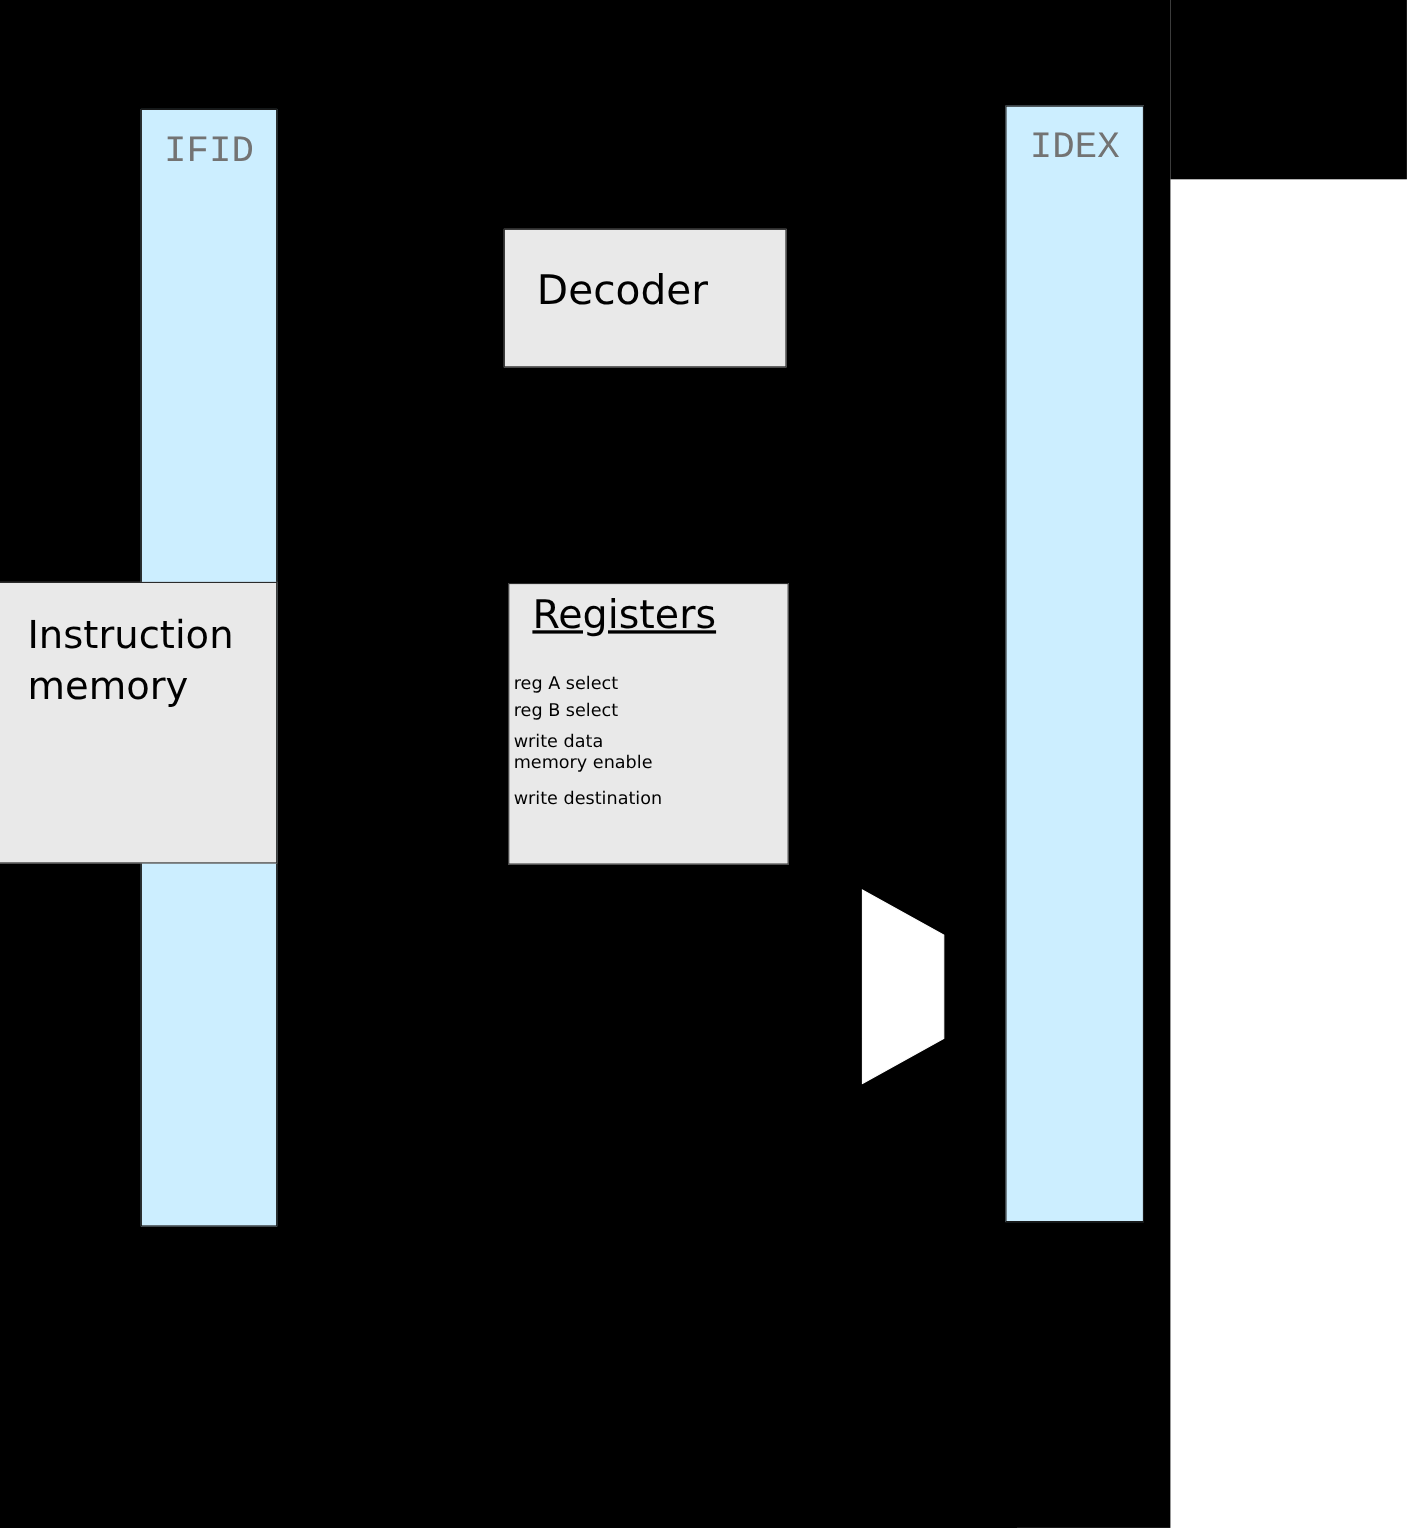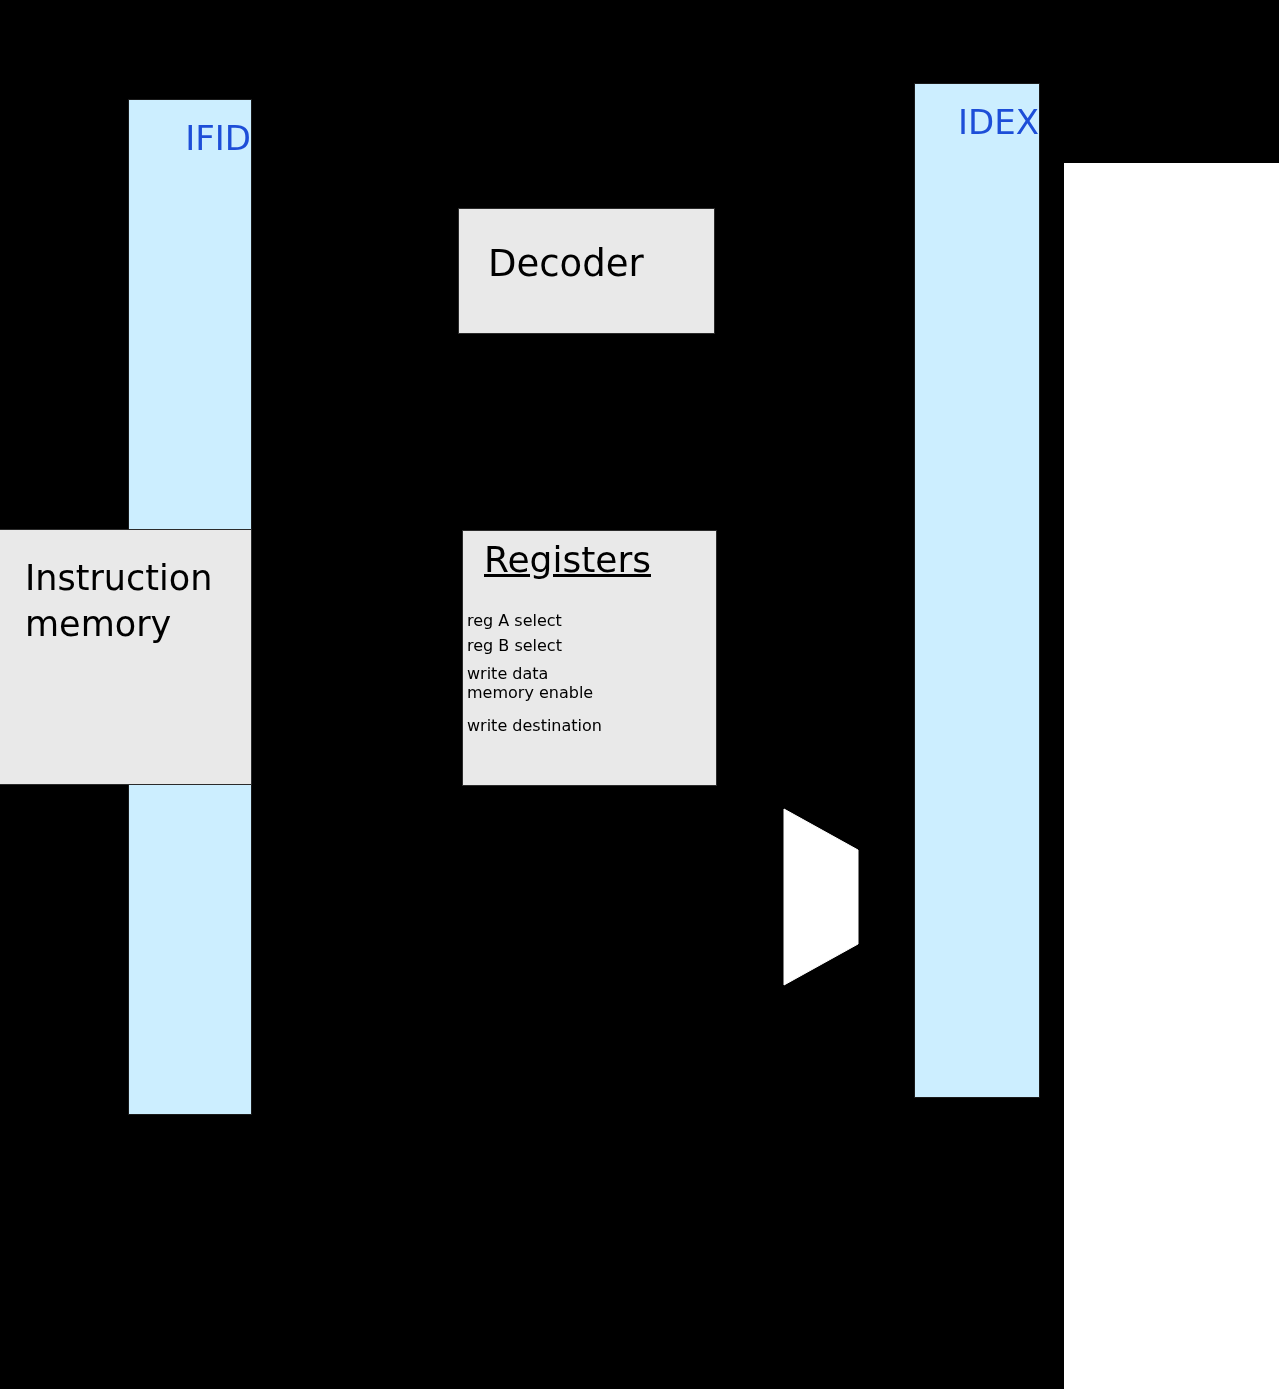--- a/index.html
+++ b/index.html
@@ -38,34 +38,35 @@
     position: absolute;
     background: #cceeff;
     border: 1px solid #1a1a1a;
     box-sizing: border-box;
   }
   .pipe-reg .pipe-label {
     position: absolute;
     left: 0;
     right: 0;
     top: 18px;
-    text-align: right;
+    text-align: center;
     font-size: 34px;
     line-height: 40px;
-    color: #1d4ed8;
+    color: #737373;
+    font-family: Liberation Mono, monospace;
   }
   #ifid-register {
     left: 128px;
     top: 99px;
     width: 124px;
     height: 1016px;
   }
   #idex-register {
     left: 914px;
-    top: 83px;
+    top: 96px;
     width: 126px;
     height: 1015px;
   }
 
   
   .unit-box {
     position: absolute;
     background: #e9e9e9;
     border: 1px solid #2b2b2b;
     box-sizing: border-box;

